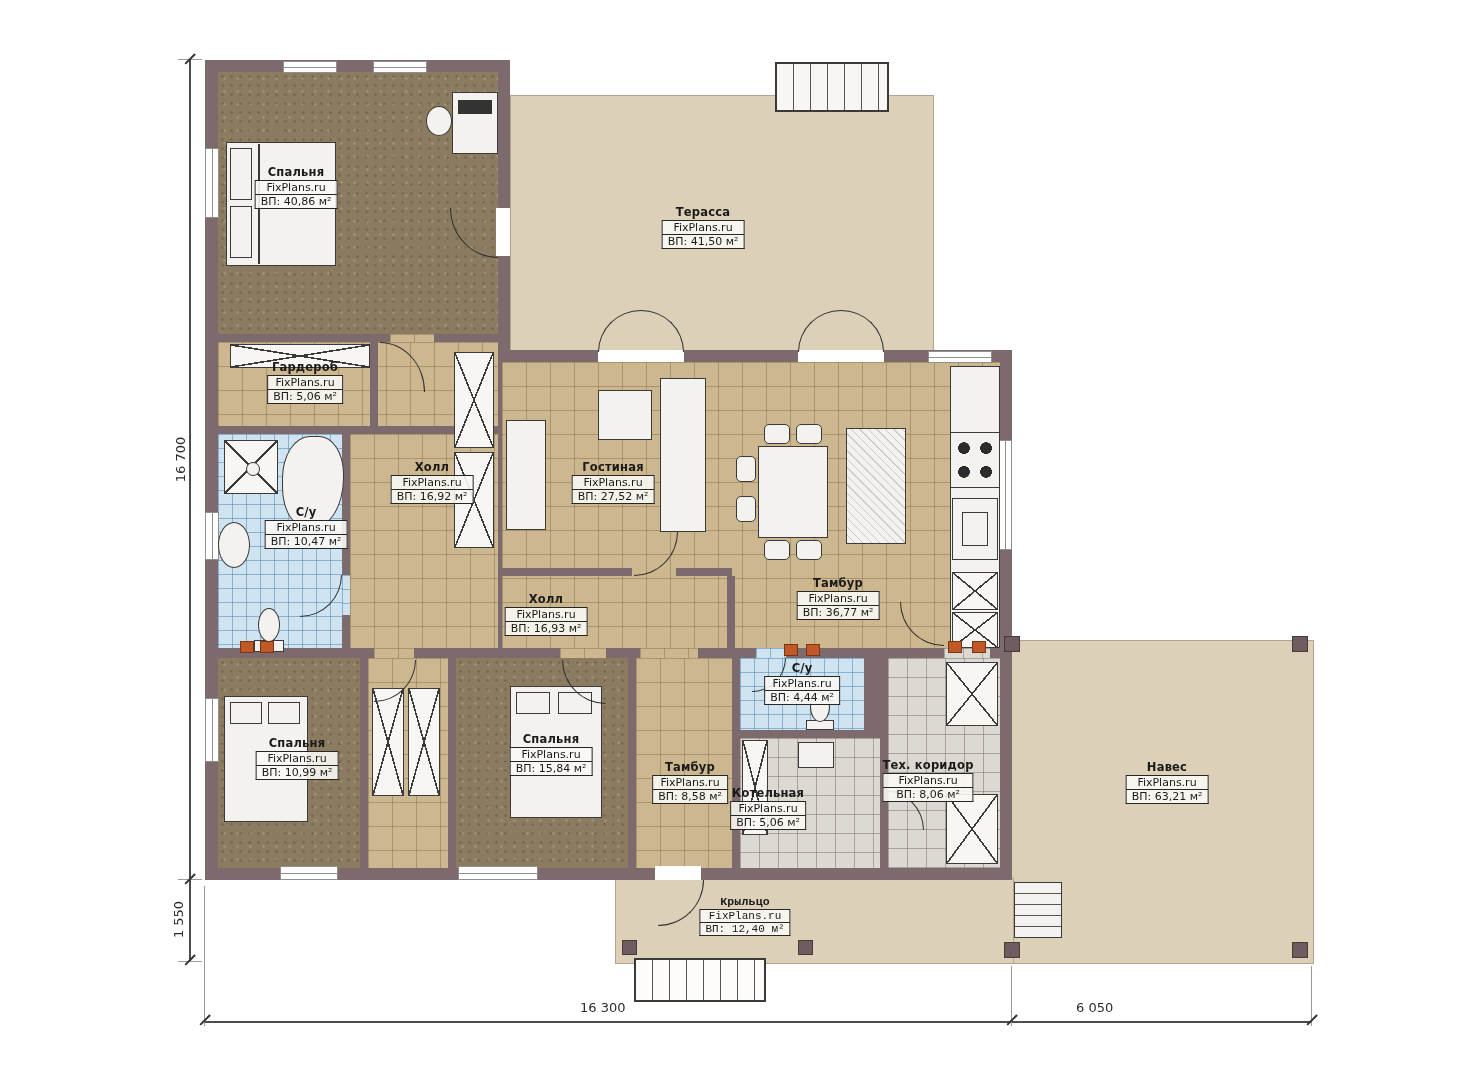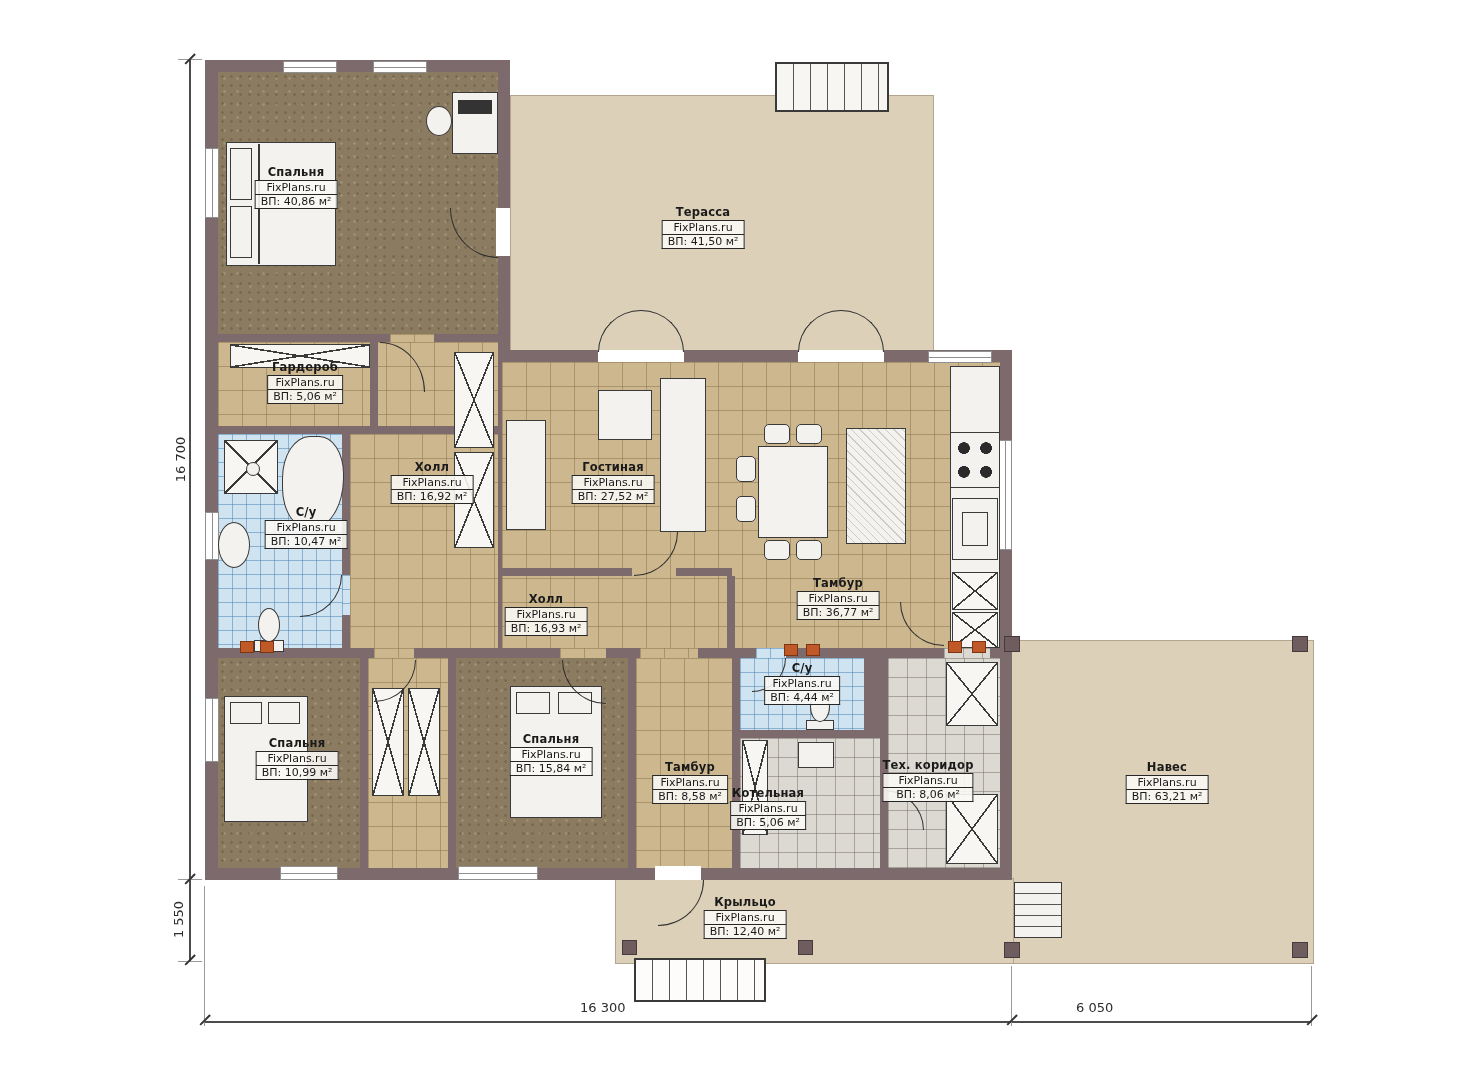--- a/index.html
+++ b/index.html
@@ -284,21 +284,21 @@
   <div class="room-label" style="left:928px;top:758px;">
     <div class="rl-t">Тех. коридор</div>
     <div class="rl-w">FixPlans.ru</div>
     <div class="rl-a">ВП: 8,06 м²</div>
   </div>
   <div class="room-label" style="left:1143px;top:760px;margin-left:24px;">
     <div class="rl-t">Навес</div>
     <div class="rl-w">FixPlans.ru</div>
     <div class="rl-a">ВП: 63,21 м²</div>
   </div>
-  <div class="room-label" style="left:745px;top:895px;">
+  <div class="room-label" style="left:745px;top:895px;font-family:Liberation Mono, monospace;">
     <div class="rl-t">Крыльцо</div>
     <div class="rl-w">FixPlans.ru</div>
     <div class="rl-a">ВП: 12,40 м²</div>
   </div>
 
   <div class="abs dimline" style="left:189px;top:60px;width:1.6px;height:820px;"></div>
   <div class="abs dimline" style="left:189px;top:880px;width:1.6px;height:82px;"></div>
   <div class="abs dimline" style="left:205px;top:1021px;width:807px;height:1.6px;"></div>
   <div class="abs dimline" style="left:1012px;top:1021px;width:300px;height:1.6px;"></div>
   <div class="abs tick" style="left:183px;top:58px;"></div>

